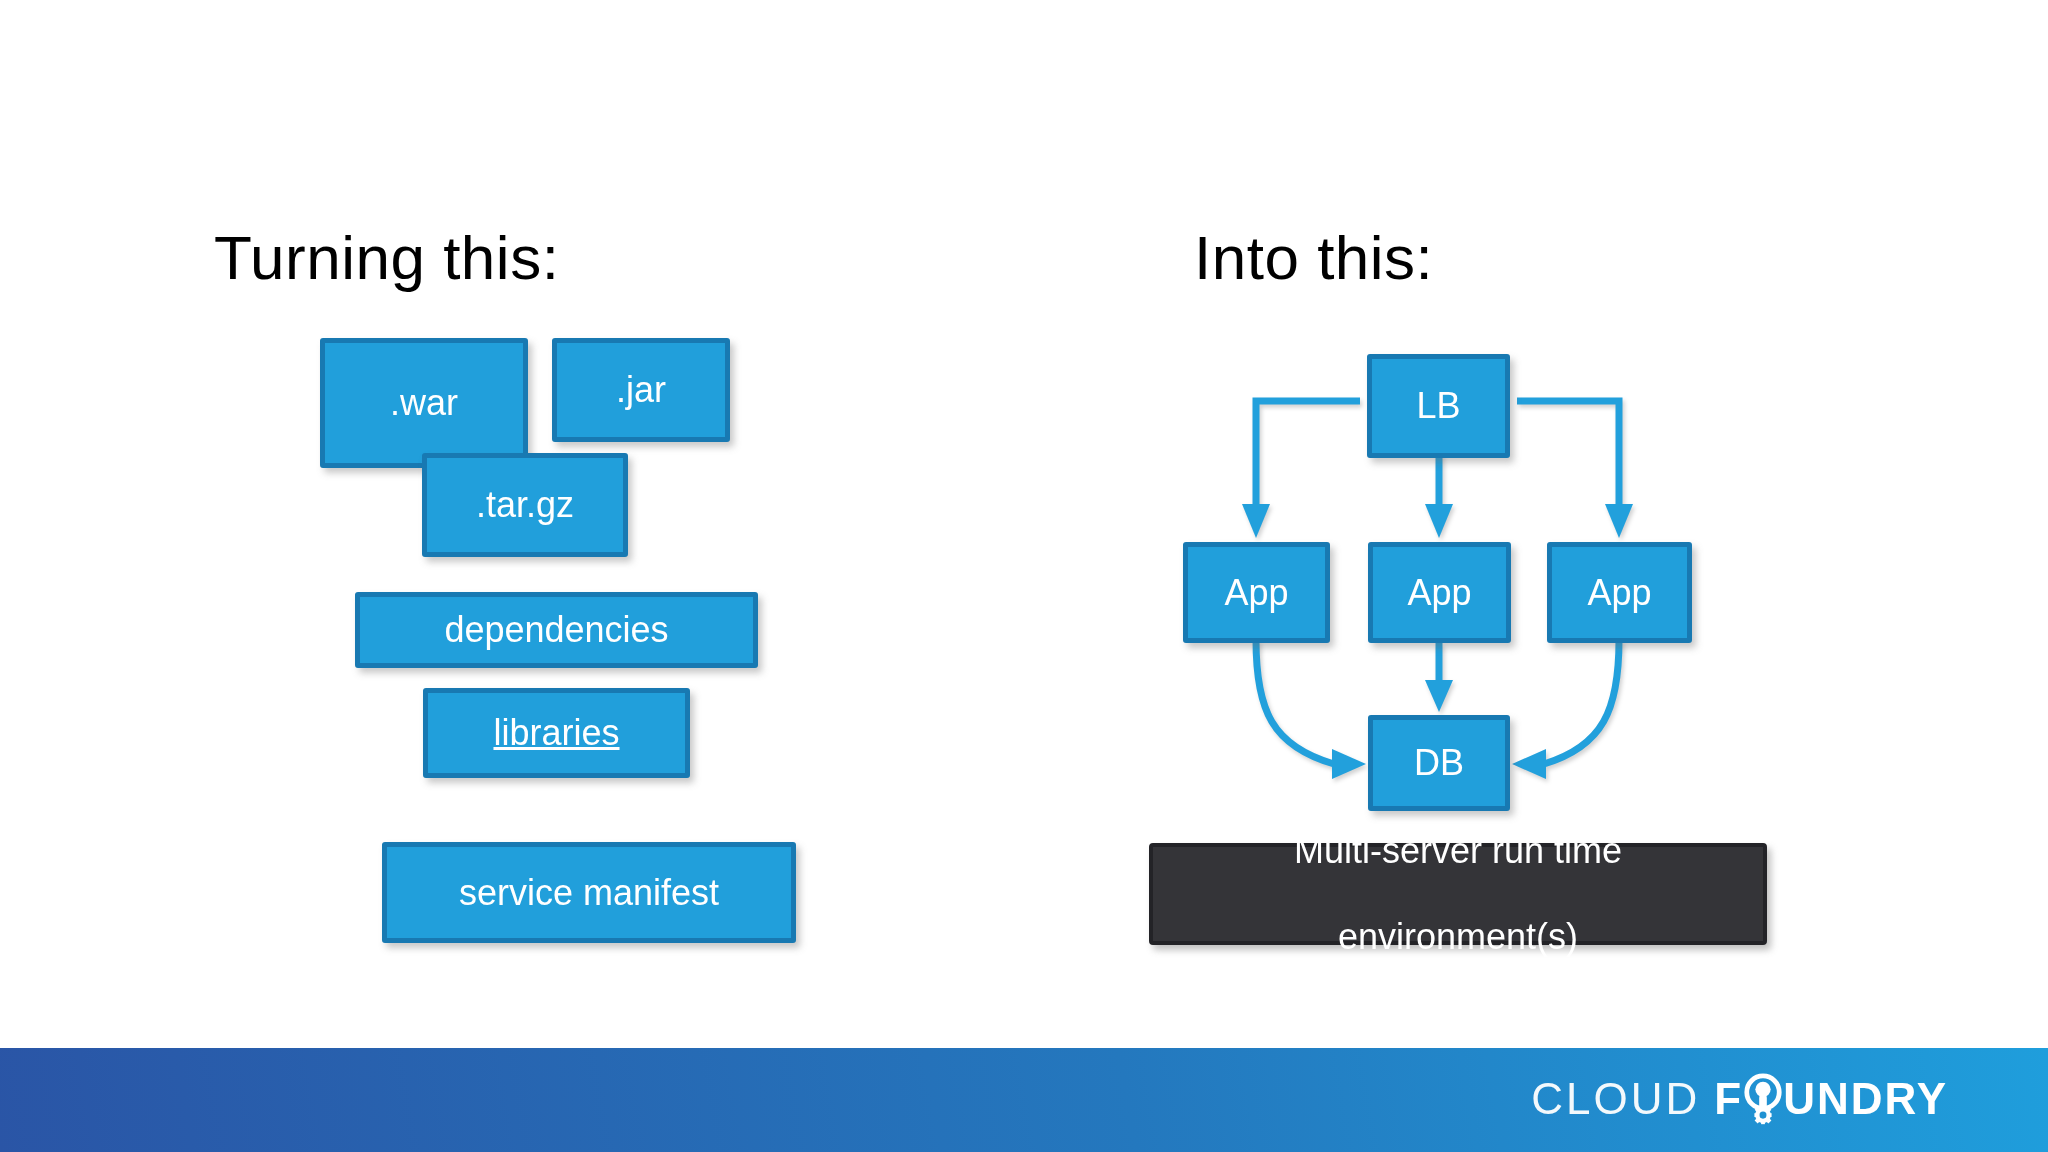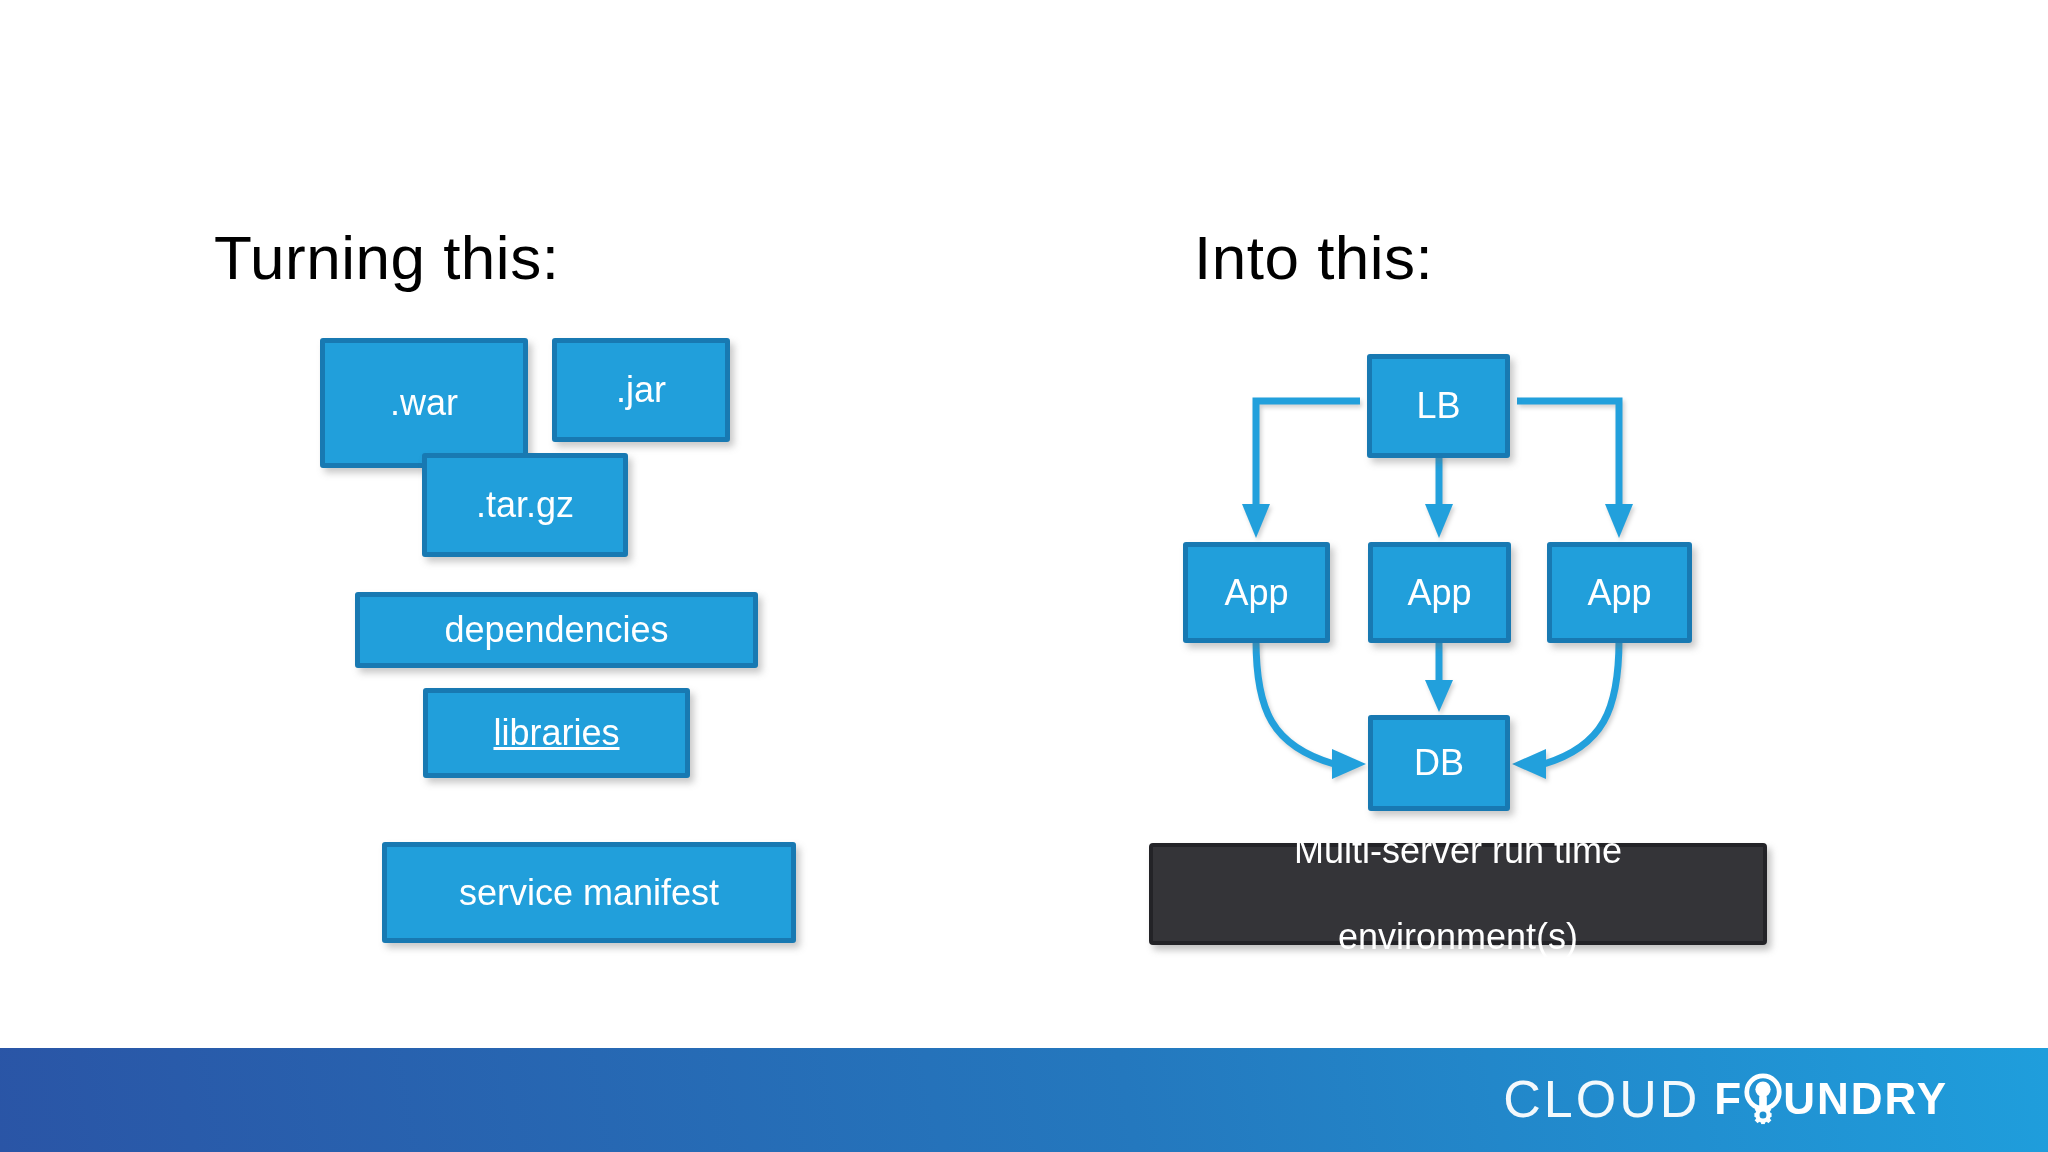--- a/index.html
+++ b/index.html
@@ -72,21 +72,21 @@
     position: absolute;
     right: 100px;
     top: 50%;
     transform: translateY(-52%);
     display: flex;
     align-items: center;
     color: #ffffff;
     white-space: nowrap;
   }
   .brand-light {
-    font-size: 52px;
+    font-size: 44px;
     font-weight: 400;
     letter-spacing: 3px;
     opacity: 0.95;
   }
   .brand-bold {
     font-size: 44px;
     font-weight: 700;
     letter-spacing: 2px;
   }
   .brand-gap { width: 14px; }

